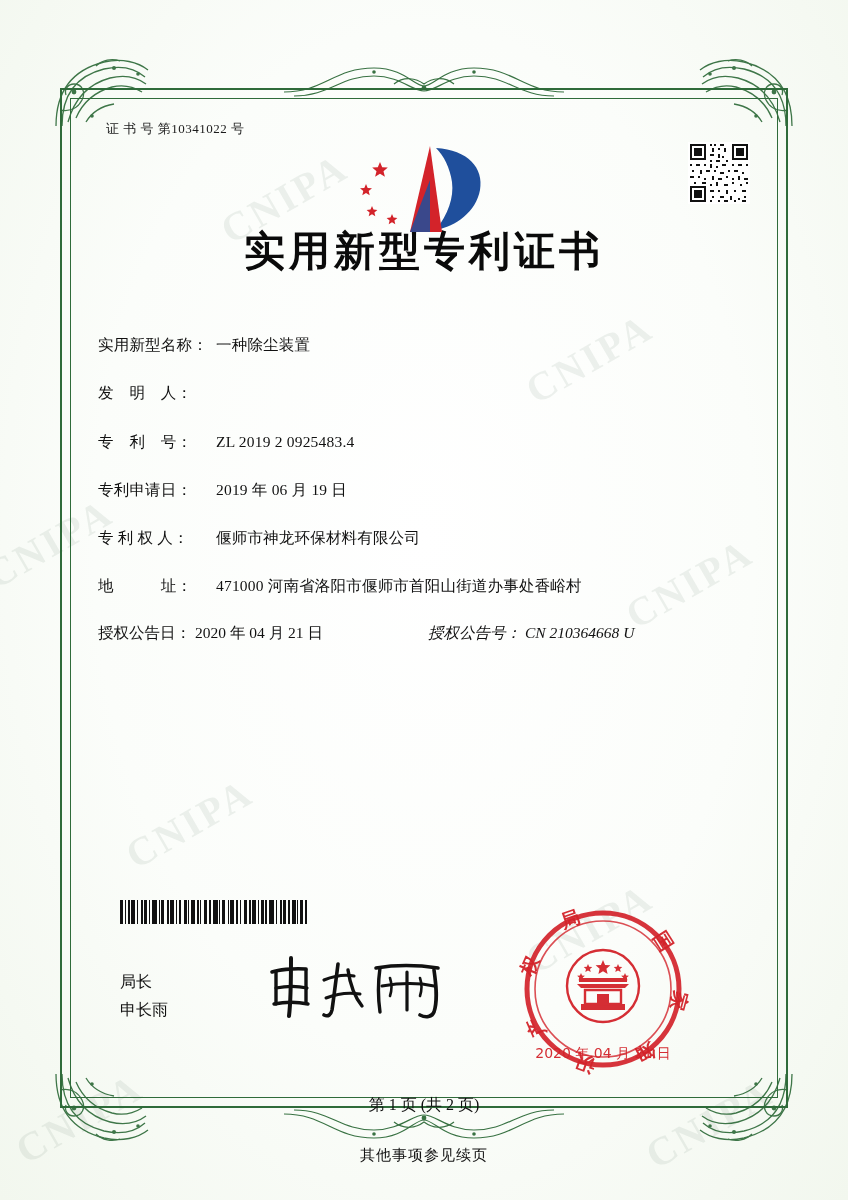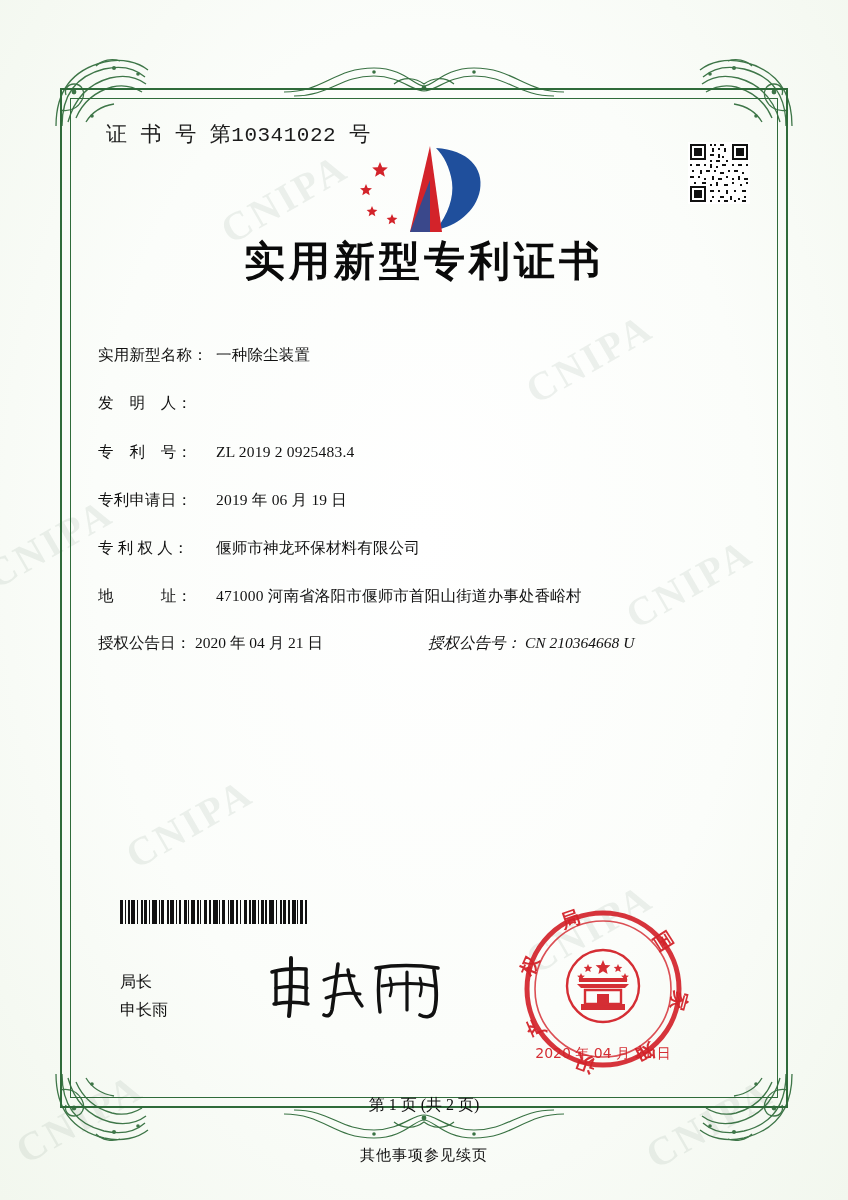--- a/index.html
+++ b/index.html
@@ -95,22 +95,22 @@
 
   
   .content {
     position: absolute;
     left: 98px;
     top: 120px;
     width: 652px;
   }
 
   .cert-no {
-    font-family: Liberation Mono, monospace;
-    font-size: 21px;
+    font-family: Liberation Serif, serif;
+    font-size: 13px;
     color: #1b1b1b;
     letter-spacing: .5px;
     margin-left: 8px;
   }
 
   
   .emblem {
     position: absolute;
     left: 50%;
     top: 20px;

